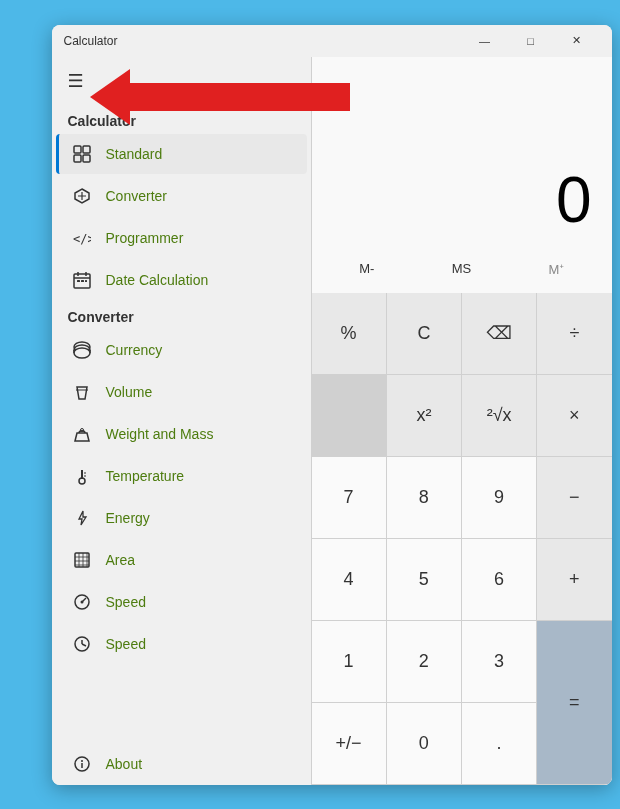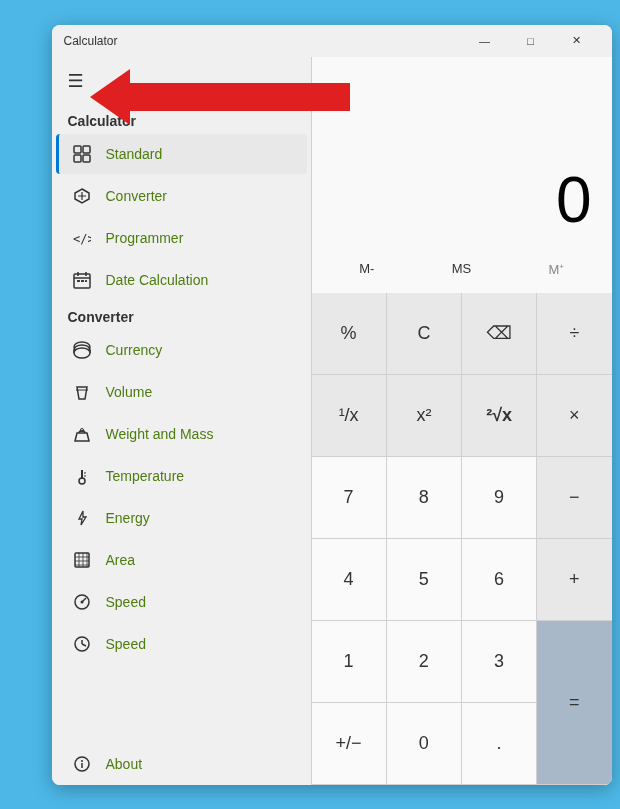--- a/index.html
+++ b/index.html
@@ -402,23 +402,22 @@
           <button class="mem-btn active">MS</button>
           <button class="mem-btn disabled">M⁺</button>
         </div>
 
         <div class="calc-grid">
 
           <button class="calc-btn dark">%</button>
           <button class="calc-btn dark">C</button>
           <button class="calc-btn dark">⌫</button>
 
-          <button class="calc-btn dark" style="grid-column:1;grid-row:2;">¹/x</button>
           <button class="calc-btn dark" style="grid-column:2;grid-row:2;">x²</button>
-          <button class="calc-btn dark" style="grid-column:3;grid-row:2;font-weight:bold;">²√x</button>
+          <button class="calc-btn dark" style="grid-column:3;grid-row:2;">²√x</button>
           <button class="calc-btn dark" style="grid-column:4;grid-row:1;">÷</button>
 
           <button class="calc-btn" style="grid-column:1;grid-row:3;">7</button>
           <button class="calc-btn" style="grid-column:2;grid-row:3;">8</button>
           <button class="calc-btn" style="grid-column:3;grid-row:3;">9</button>
           <button class="calc-btn dark" style="grid-column:4;grid-row:2;">×</button>
 
           <button class="calc-btn" style="grid-column:1;grid-row:4;">4</button>
           <button class="calc-btn" style="grid-column:2;grid-row:4;">5</button>
           <button class="calc-btn" style="grid-column:3;grid-row:4;">6</button>

